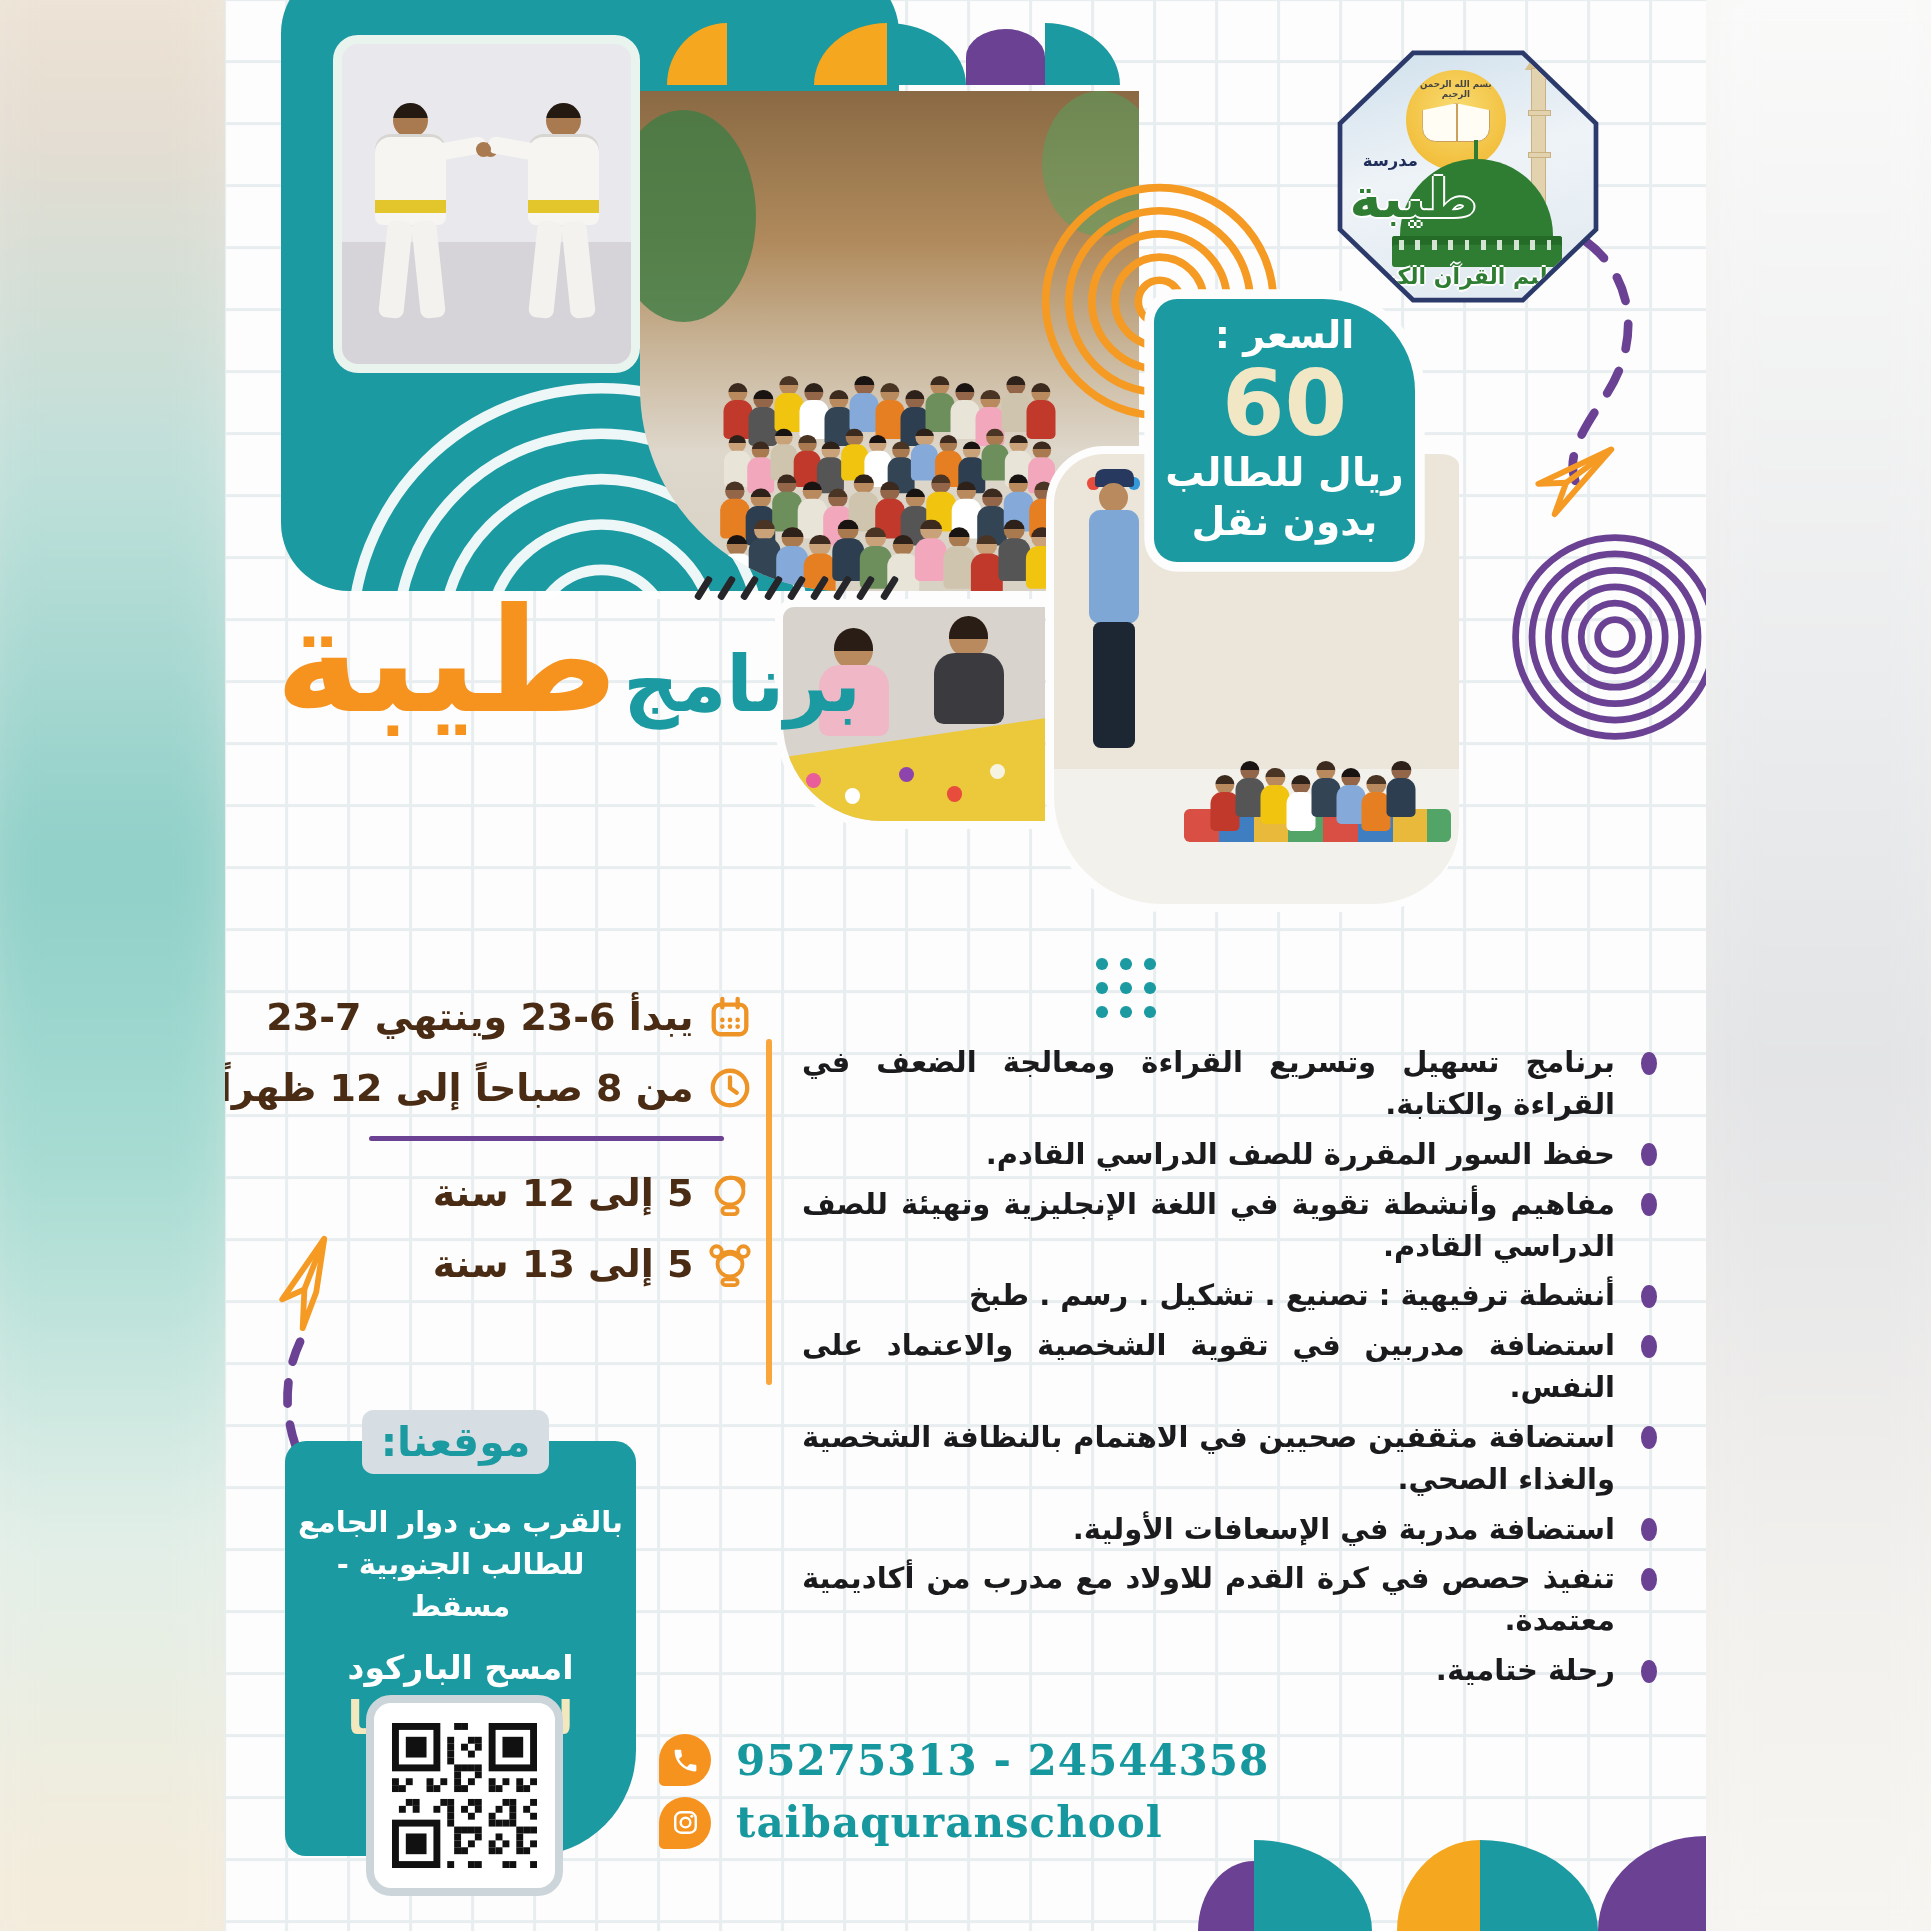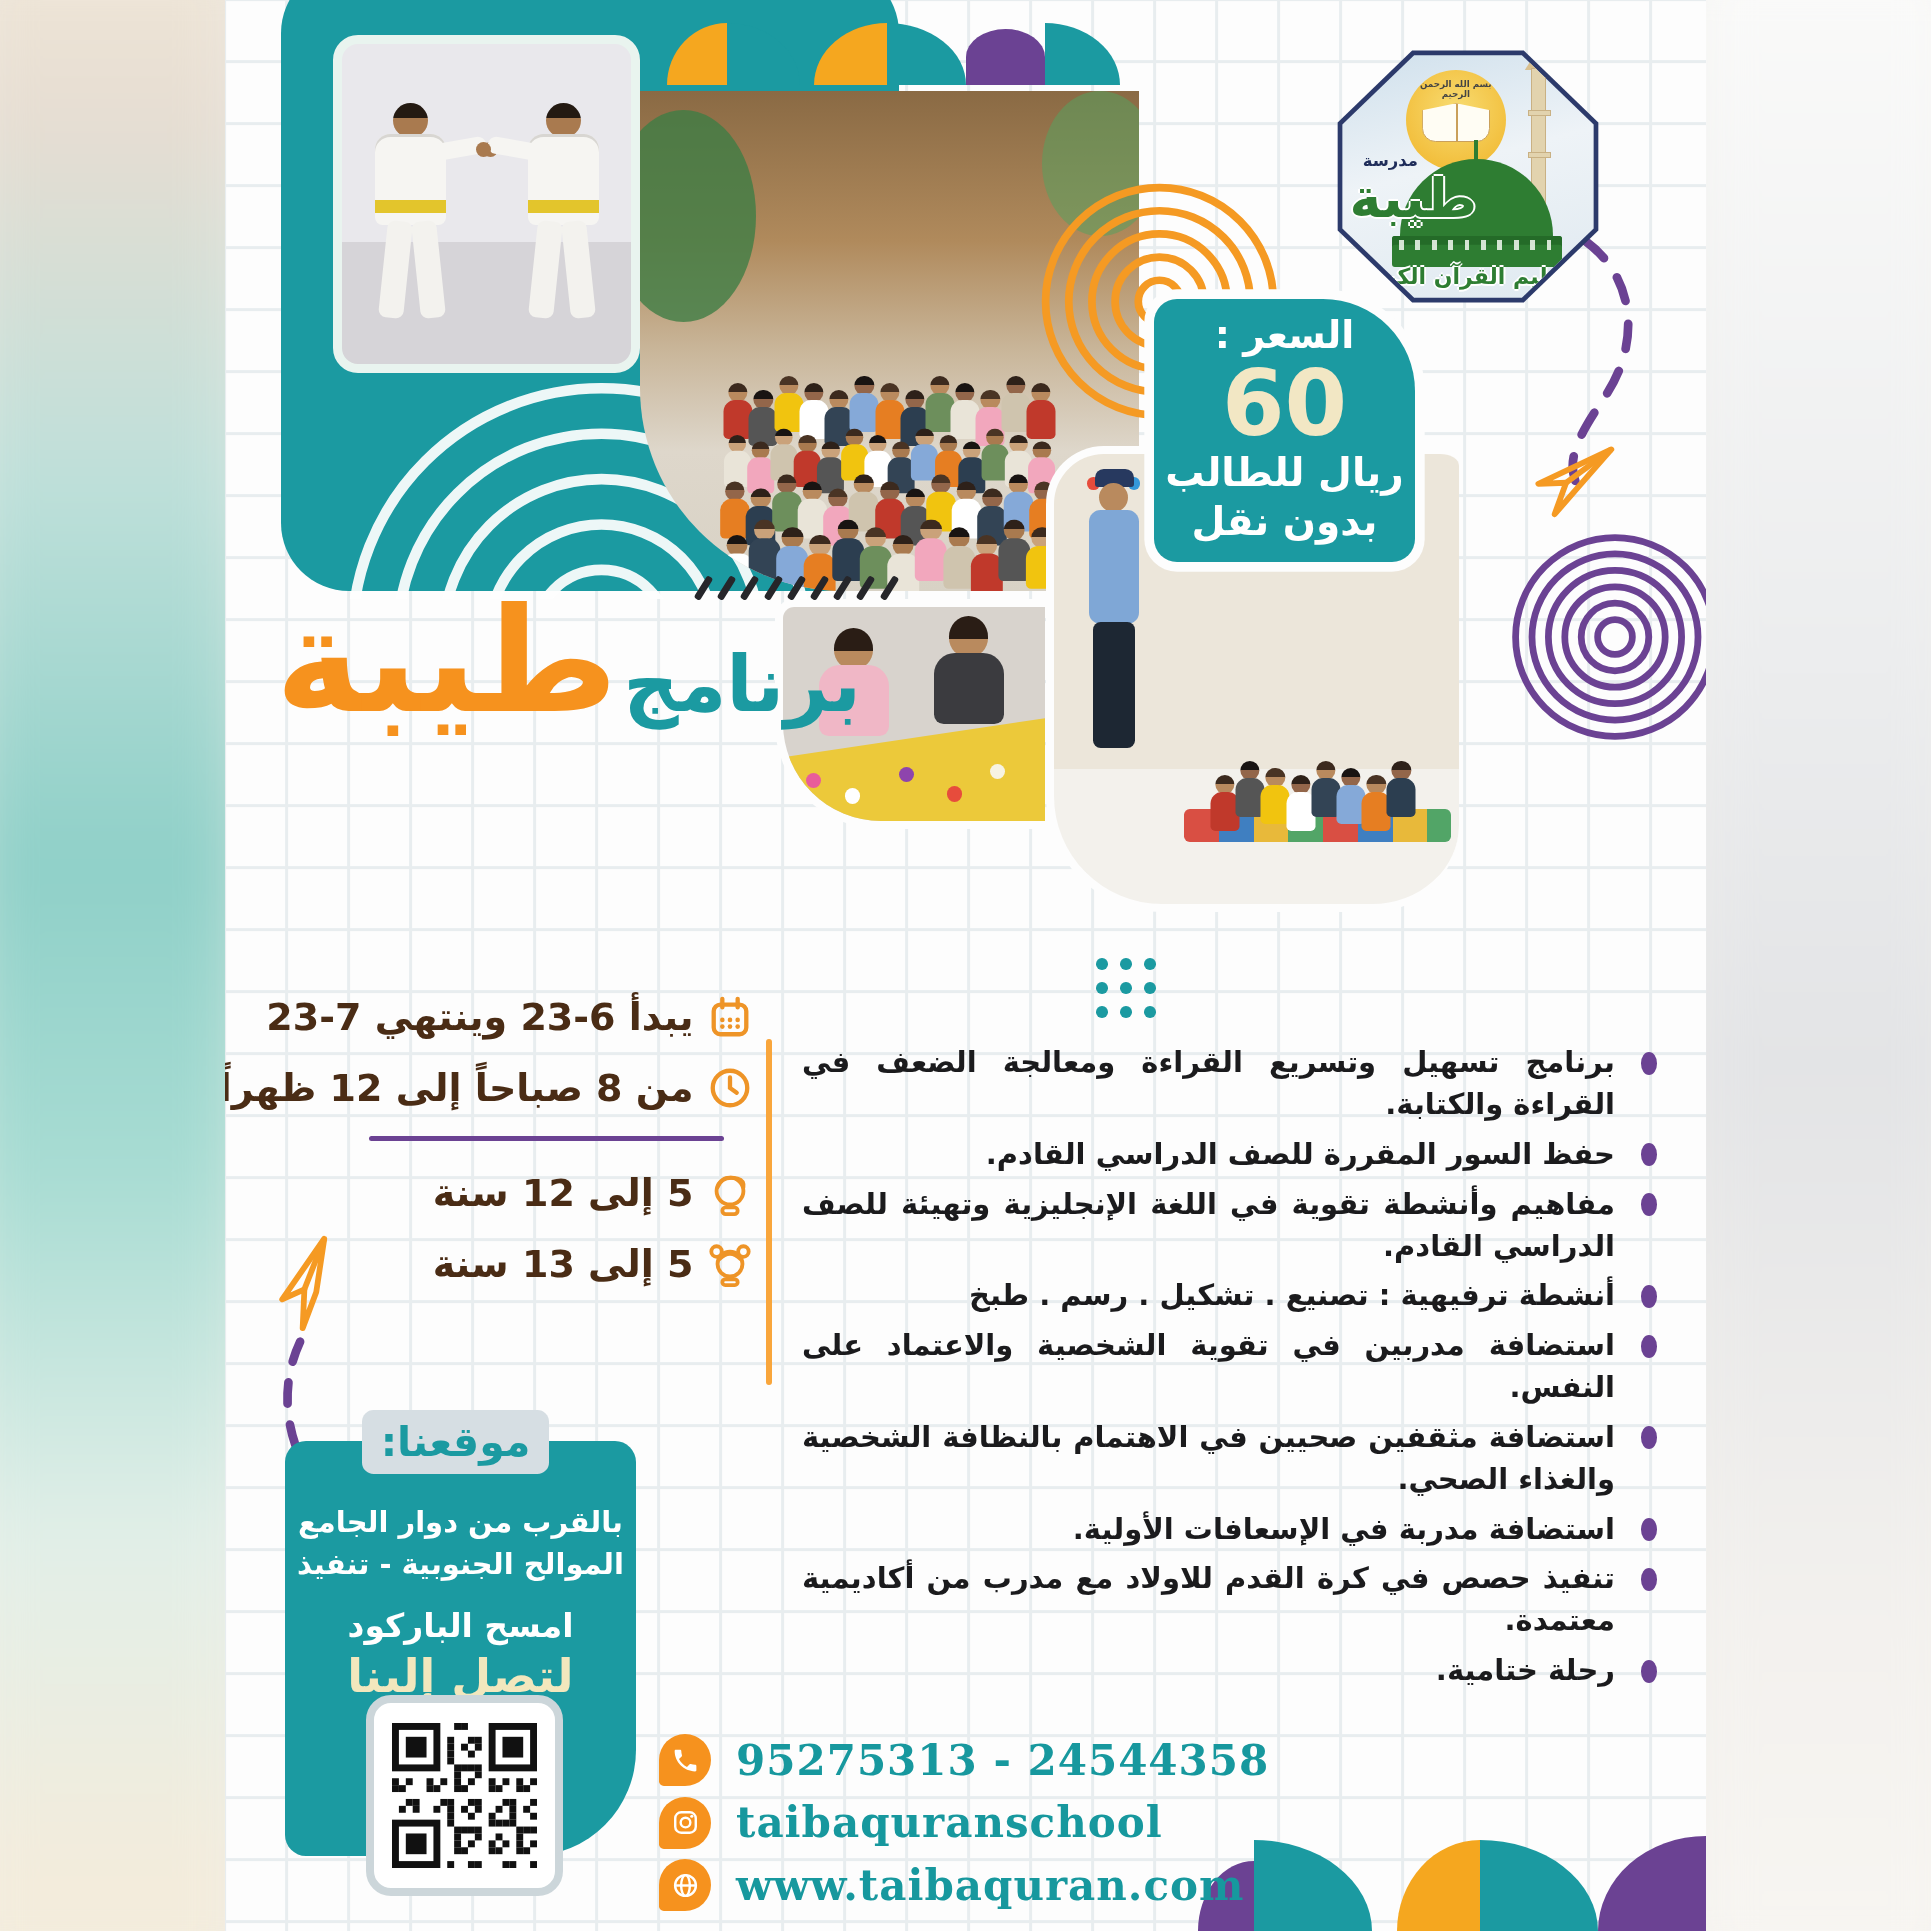--- a/index.html
+++ b/index.html
@@ -634,21 +634,21 @@
         <path d="M36,58 L62,8"></path>
     </g>
   </svg>
   <svg class="abs doodle" style="left:48px;top:1334px" width="87" height="164" viewBox="0 0 90 170">
     <path d="M28,8 C6,55 12,110 44,156" fill="none" stroke="#6b4293" stroke-width="9" stroke-linecap="round" stroke-dasharray="22 22"></path>
   </svg>
 
   <div class="abs locLabel">موقعنا:</div>
   <div class="abs locPanel">
     <div class="ad">بالقرب من دوار الجامع</div>
-    <div class="ad">الموالح الجنوبية - تنفيذ</div>
+    <div class="ad">للطالب الجنوبية - مسقط</div>
     <div class="sc">امسح الباركود</div>
     <div class="cta">لتصل إلينا</div>
   </div>
   <div class="abs qrBox">
     <svg id="qr" width="145" height="145" viewBox="0 0 147 147">
         <rect x="0" y="56" width="7" height="7" fill="#111"></rect>
         <rect x="0" y="63" width="7" height="7" fill="#111"></rect>
         <rect x="7" y="63" width="7" height="7" fill="#111"></rect>
         <rect x="7" y="84" width="7" height="7" fill="#111"></rect>
         <rect x="14" y="56" width="7" height="7" fill="#111"></rect>
@@ -788,30 +788,20 @@
     <div class="crow">
       <span class="cicon">
         <svg width="29" height="29" viewBox="0 0 24 24" fill="none" stroke="#fff" stroke-width="2">
           <rect x="3.5" y="3.5" width="17" height="17" rx="5"></rect>
             <circle cx="12" cy="12" r="4"></circle>
             <circle cx="17.2" cy="6.8" r="1.3" fill="#fff" stroke="none"></circle>
         </svg>
       </span>
       <span class="ctext">taibaquranschool</span>
     </div>
-    <div class="crow">
-      <span class="cicon">
-        <svg width="29" height="29" viewBox="0 0 24 24" fill="none" stroke="#fff" stroke-width="2">
-          <circle cx="12" cy="12" r="8.6"></circle>
-            <ellipse cx="12" cy="12" rx="3.6" ry="8.6"></ellipse>
-            <line x1="3.4" y1="12" x2="20.6" y2="12"></line>
-        </svg>
-      </span>
-      <span class="ctext">www.taibaquran.com</span>
-    </div>
   </div>
 
   <div class="abs shapesBot">
     <i class="shp q-tl" style="width:56px;height:70px;background:#6b4293"></i>
     <i class="shp q-tr" style="width:118px;height:91px;background:#1b9aa1"></i>
     <i style="width:25px"></i>
     <i class="shp q-tl" style="width:83px;height:91px;background:#f5a71f"></i>
     <i class="shp q-tr" style="width:118px;height:91px;background:#1b9aa1"></i>
     <i class="shp q-tl" style="width:108px;height:95px;background:#6b4293"></i>
   </div>

